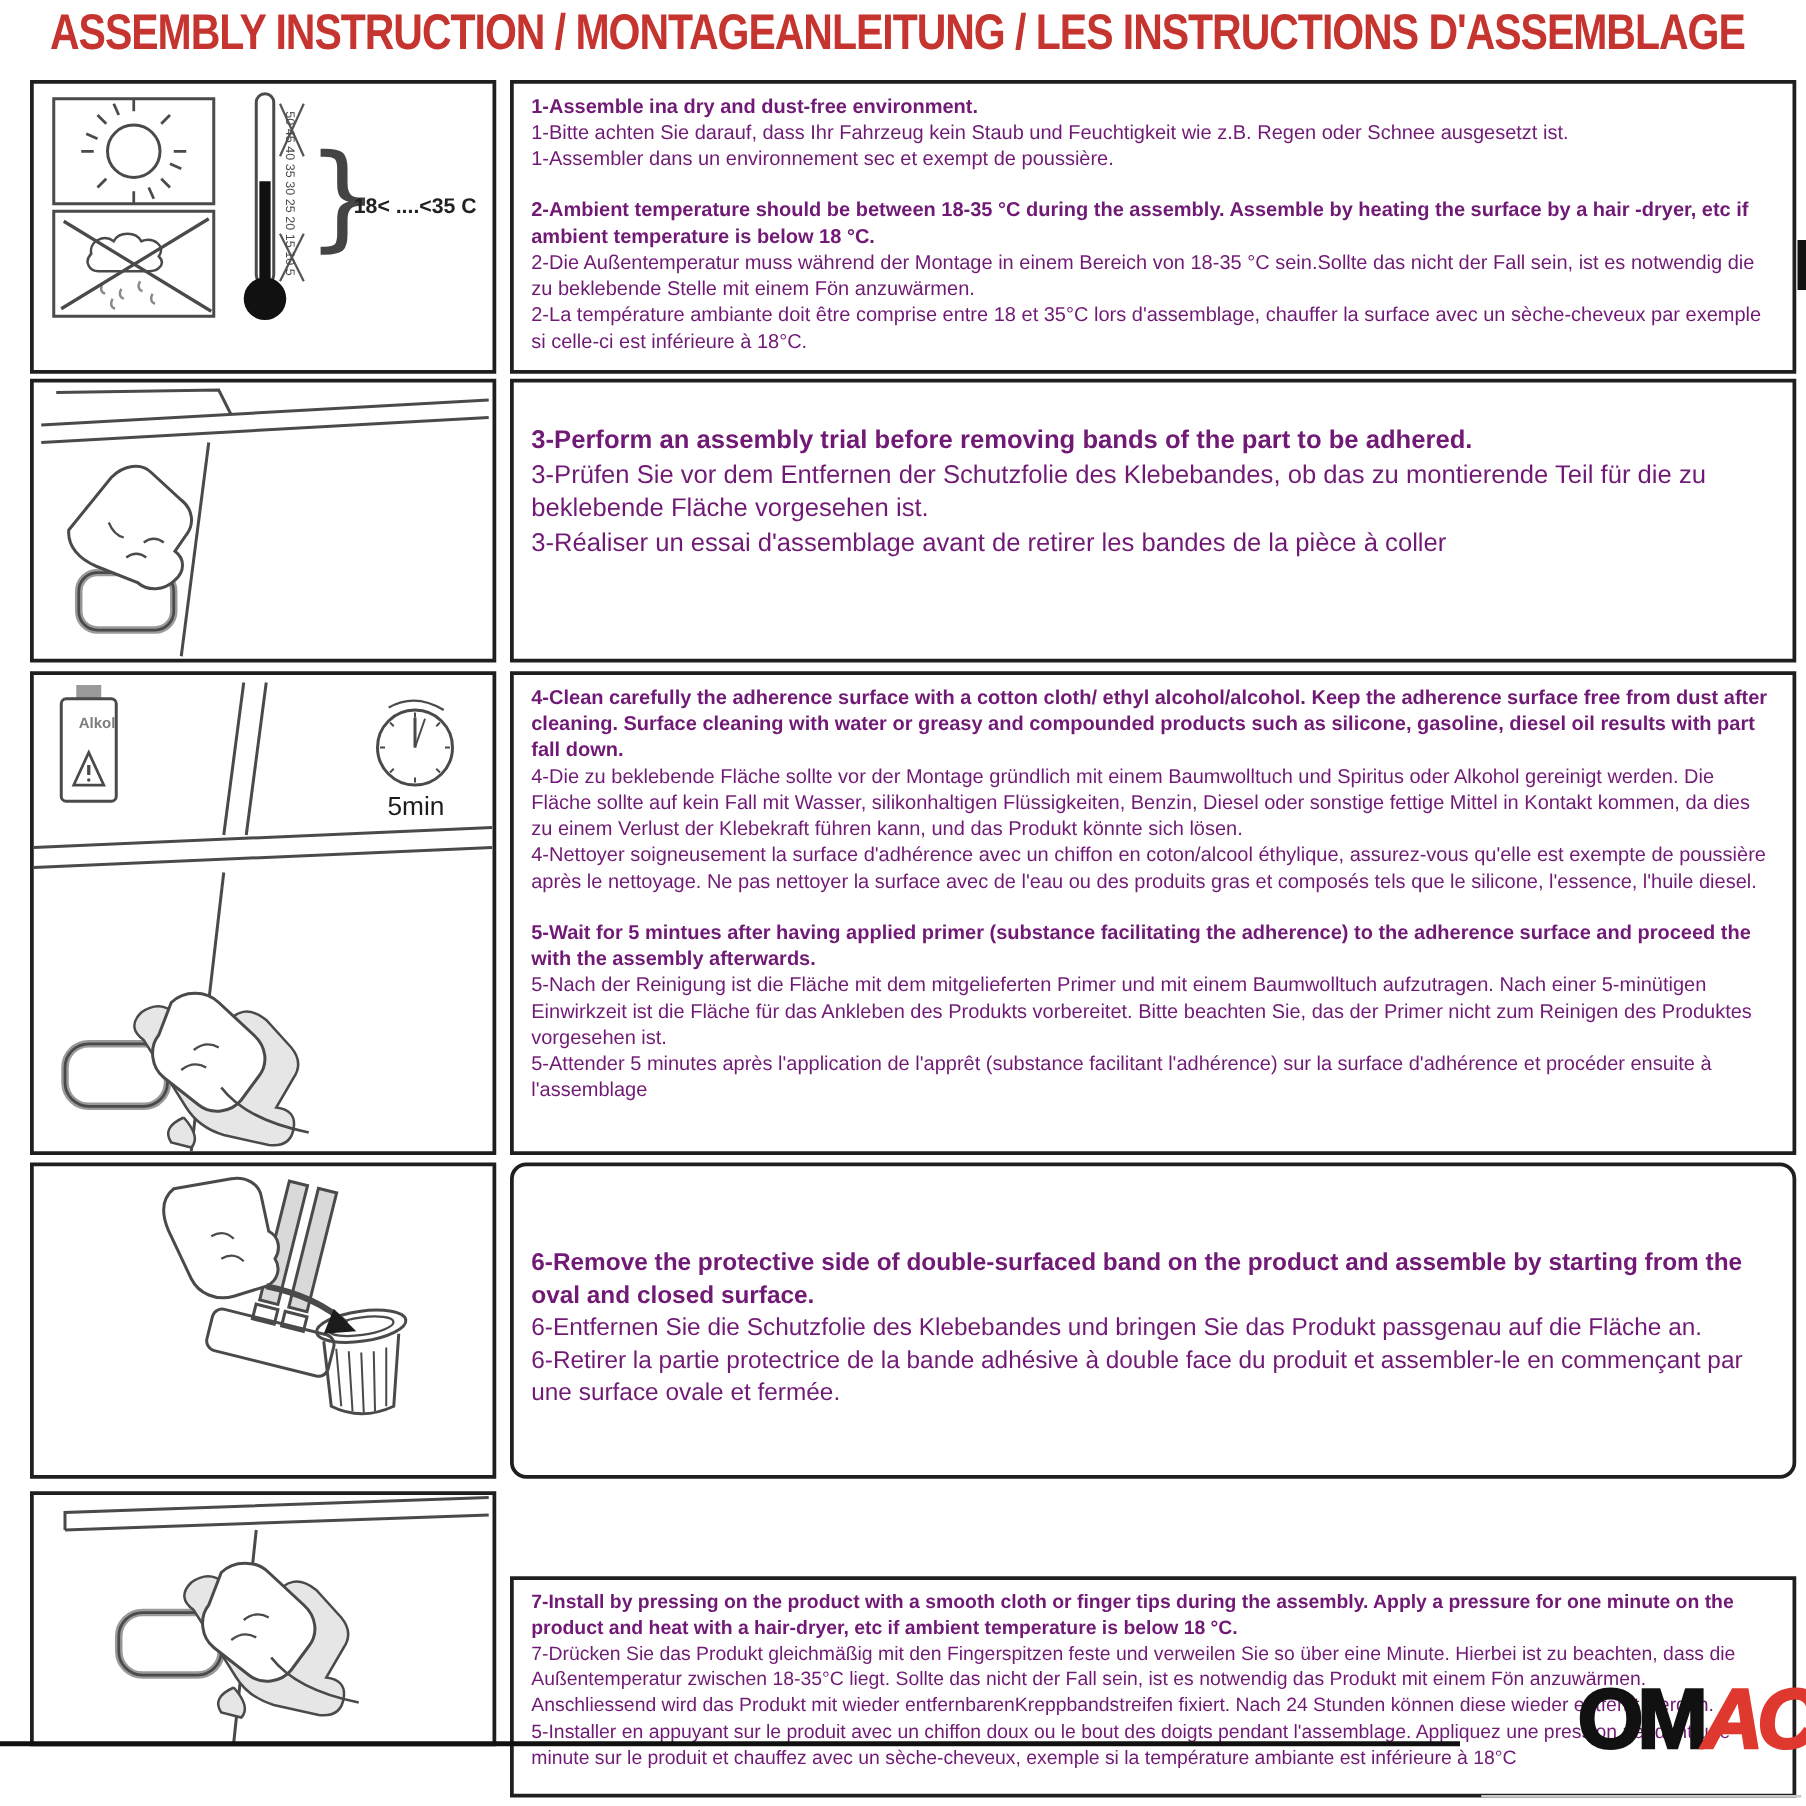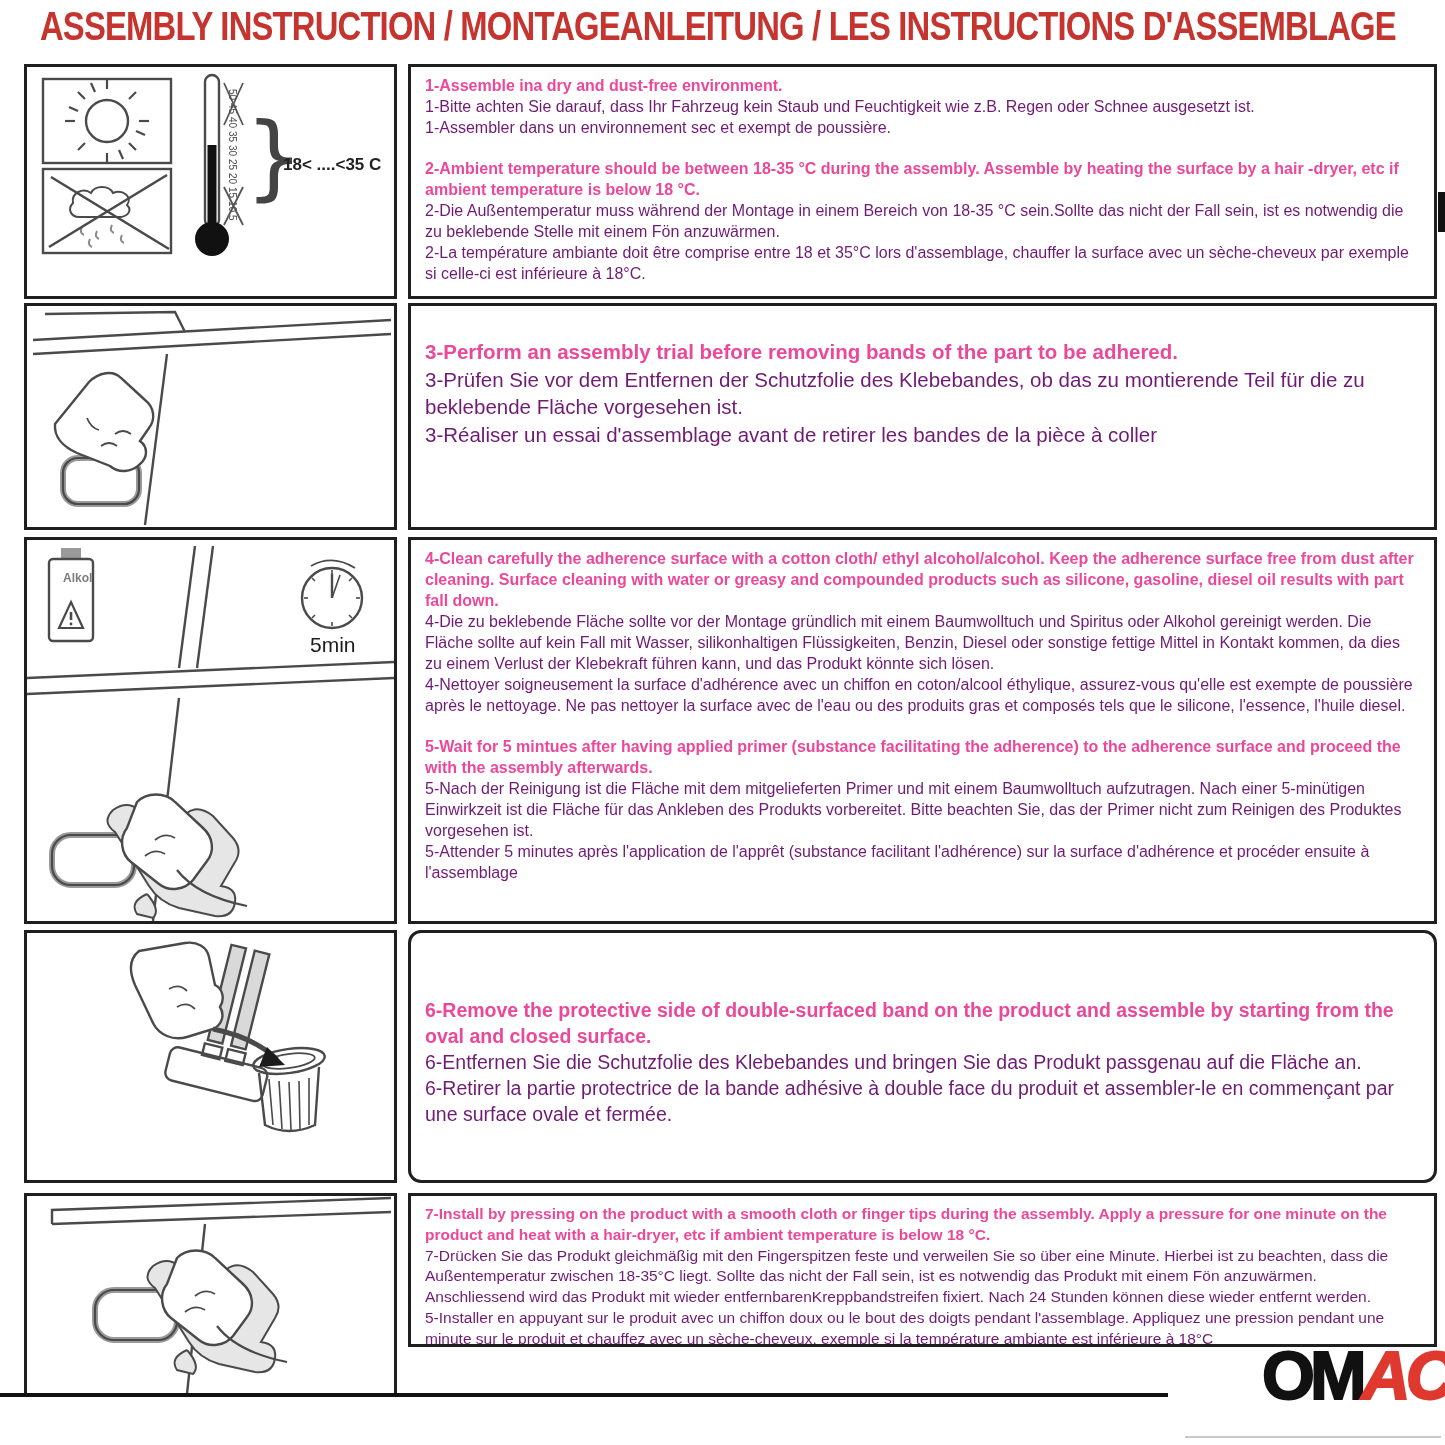--- a/index.html
+++ b/index.html
@@ -8,21 +8,21 @@
   .title{position:absolute;left:40px;top:4px;font-size:40px;font-weight:bold;
          color:#c5342f;white-space:nowrap;transform:scaleX(0.82);transform-origin:left center;
          letter-spacing:-1px;}
   .box{position:absolute;border:3px solid #1f1f1f;background:#fff;box-sizing:border-box;overflow:hidden;}
   .tbox{padding:8px 14px;}
   .tbox p{margin:0;}
   .p16{font-size:16px;line-height:21px;}
   .p20{font-size:20.5px;line-height:27.5px;}
   .p19{font-size:19.5px;line-height:26px;}
   .p15{font-size:15.5px;line-height:20.8px;}
-  .bold{font-weight:700;color:#ec4899;}
+  .bold{font-weight:700;color:#701a75;}
   .reg{font-weight:400;color:#701a75;}
   .gap{height:20px;}
   .pt52{padding-top:32px;}
   .pt64{padding-top:64px;border-radius:13px;}
   svg{display:block;}
   .footer-line{position:absolute;left:0;top:1393px;width:1168px;height:4px;background:#111;}
   .edge-tick{position:absolute;left:1438px;top:192px;width:7px;height:40px;background:#111;}
   .logo{position:absolute;left:1214px;top:1341px;font-size:68px;font-weight:bold;
         letter-spacing:-5px;line-height:1;white-space:nowrap;margin-left:48px;}
   .logo .lb{color:#111;-webkit-text-stroke:2px #111;}
@@ -257,21 +257,21 @@
           <path d="M150 62 C160 52 178 52 188 62 L216 88 C226 97 228 111 220 121 L206 140 C198 150 182 152 172 144 L144 122 C134 114 132 98 140 88 Z" fill="#fff"></path>
           <path d="M168 100 q10 -8 20 -2" stroke-width="1.8"></path>
           <path d="M158 116 q10 -8 20 -2" stroke-width="1.8"></path>
           <path d="M190 130 q20 26 70 36" stroke-width="2.2"></path>
           <path d="M160 154 q14 16 6 24 l-16 -4 q-8 -12 10 -20" fill="#e6e6e6" stroke-width="2"></path>
         </g>
       </g>
     </svg>
   </div>
 
-  <div class="box tbox" style="left:408px;top:1193px;width:1029px;height:154px;">
+  <div class="box tbox" style="left:408px;top:1261px;width:1029px;height:177px;">
     <p class="p15 bold">7-Install by pressing on the product with a smooth cloth or finger tips during the assembly. Apply a pressure for one minute on the product and heat with a hair-dryer, etc if ambient temperature is below 18 °C.</p>
     <p class="p15 reg">7-Drücken Sie das Produkt gleichmäßig mit den Fingerspitzen feste und verweilen Sie so über eine Minute. Hierbei ist zu beachten, dass die Außentemperatur zwischen 18-35°C liegt. Sollte das nicht der Fall sein, ist es notwendig das Produkt mit einem Fön anzuwärmen. Anschliessend wird das Produkt mit wieder entfernbarenKreppbandstreifen fixiert. Nach 24 Stunden können diese wieder entfernt werden.</p>
     <p class="p15 reg">5-Installer en appuyant sur le produit avec un chiffon doux ou le bout des doigts pendant l'assemblage. Appliquez une pression pendant une minute sur le produit et chauffez avec un sèche-cheveux, exemple si la température ambiante est inférieure à 18°C</p>
   </div>
 
   <div class="footer-line"></div>
   <div class="edge-tick"></div>
   <div class="logo">
     <span class="lb">OM</span><span class="lr">AC</span>
   </div>

